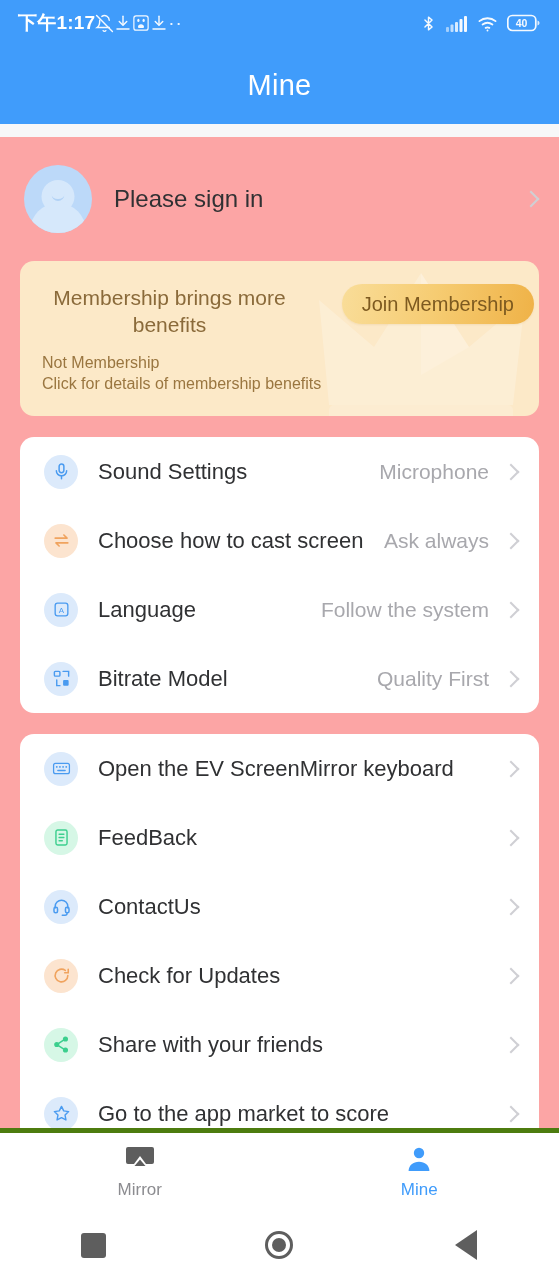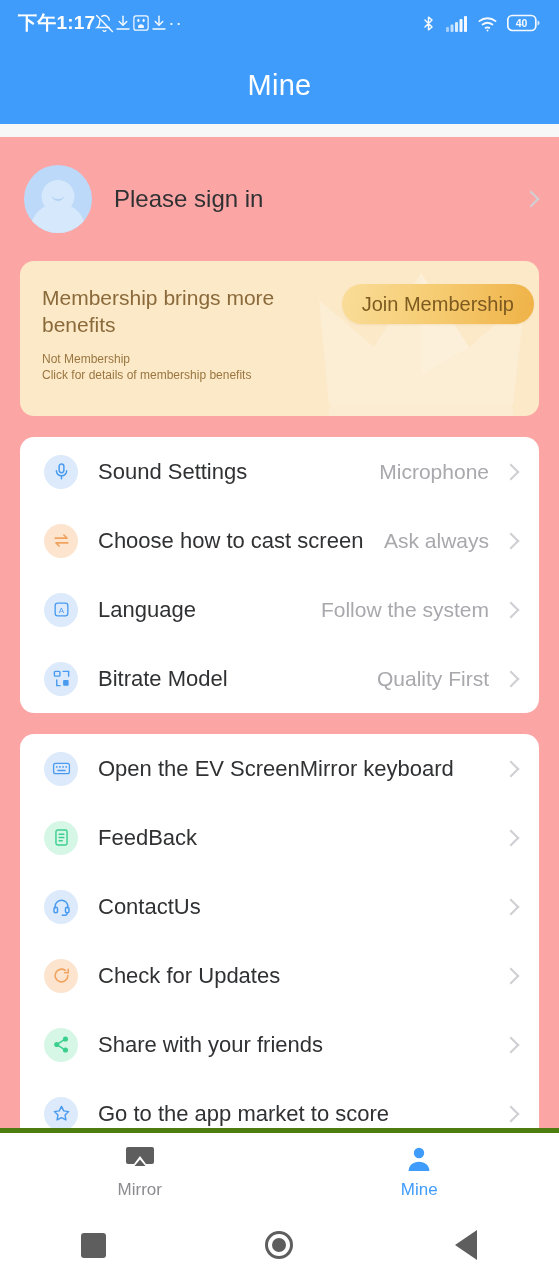--- a/index.html
+++ b/index.html
@@ -113,24 +113,25 @@
     width:250px; height:175px;
     opacity:.55;
     pointer-events:none;
   }
   .b-title{
     font-size:21px;
     color:#8a6a3a;
     line-height:1.28;
     width:255px;
     font-weight:400;
+    text-align:center;
   }
   .b-sub{
     margin-top:13px;
-    font-size:12px;
+    font-size:16px;
     color:#9a7640;
     line-height:1.33;
   }
   .join-btn{
     position:absolute;
     right:5px; top:23px;
     height:40px;
     padding:0 20px;
     border-radius:20px;
     background:linear-gradient(100deg,#f9dd99 0%,#f6cc72 48%,#efb247 100%);

